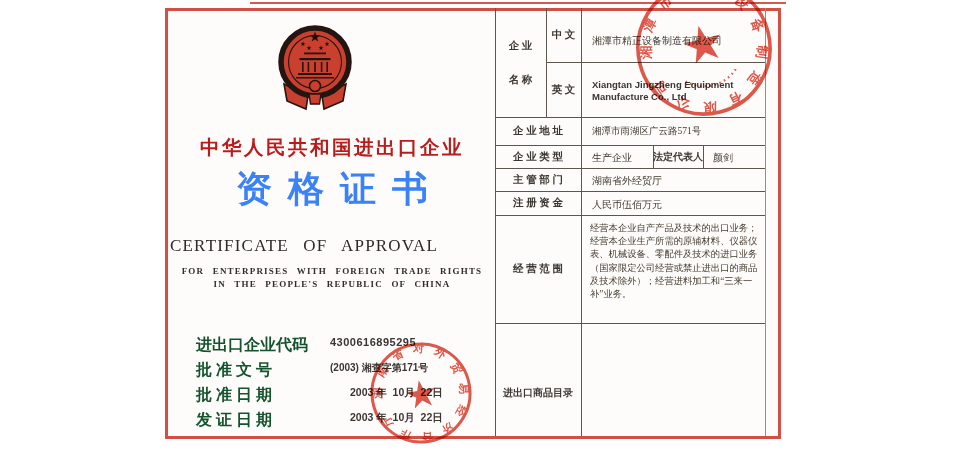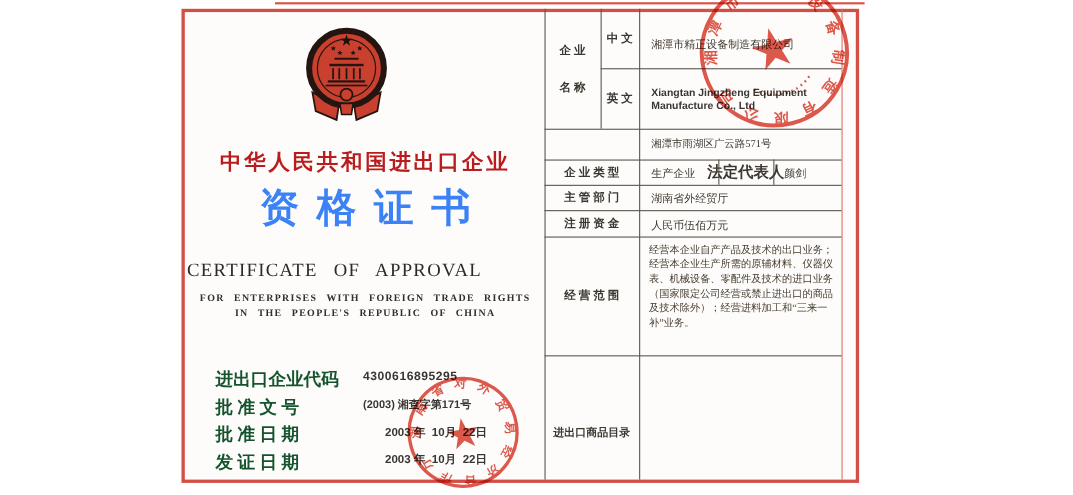--- a/index.html
+++ b/index.html
@@ -106,25 +106,26 @@
 
   <div class="abs cell cell-col" style="left:495px;top:8px;width:51px;height:109px">
     <span>企 业</span>
     <span>名 称</span>
   </div>
   <div class="abs cell" style="left:546px;top:8px;width:35px;height:54px">中 文</div>
   <div class="abs cell" style="left:546px;top:62px;width:35px;height:55px">英 文</div>
   <div class="abs val" style="left:592px;top:34px">湘潭市精正设备制造有限公司</div>
   <div class="abs val-en" style="left:592px;top:79px;width:168px">Xiangtan Jingzheng Equipment Manufacture Co., Ltd</div>
 
+  <div class="abs cell" style="left:495px;top:117px;width:86px;height:28px">企 业 地 址</div>
   <div class="abs val" style="left:592px;top:125px;font-size:9.5px">湘潭市雨湖区广云路571号</div>
 
   <div class="abs cell" style="left:495px;top:145px;width:86px;height:23px">企 业 类 型</div>
   <div class="abs val" style="left:592px;top:151px">生产企业</div>
-  <div class="abs cell" style="left:653px;top:145px;width:50px;height:23px;font-size:14px">法定代表人</div>
+  <div class="abs cell" style="left:653px;top:145px;width:50px;height:23px;font-size:10px">法定代表人</div>
   <div class="abs val" style="left:713px;top:151px">颜剑</div>
 
   <div class="abs cell" style="left:495px;top:168px;width:86px;height:23px">主 管 部 门</div>
   <div class="abs val" style="left:592px;top:174px">湖南省外经贸厅</div>
 
   <div class="abs cell" style="left:495px;top:191px;width:86px;height:24px">注 册 资 金</div>
   <div class="abs val" style="left:592px;top:198px">人民币伍佰万元</div>
 
   <div class="abs cell" style="left:495px;top:215px;width:86px;height:108px">经 营 范 围</div>
   <div class="abs scope-text" style="left:590px;top:222px;width:172px">经营本企业自产产品及技术的出口业务；经营本企业生产所需的原辅材料、仪器仪表、机械设备、零配件及技术的进口业务（国家限定公司经营或禁止进出口的商品及技术除外）；经营进料加工和“三来一补”业务。</div>

